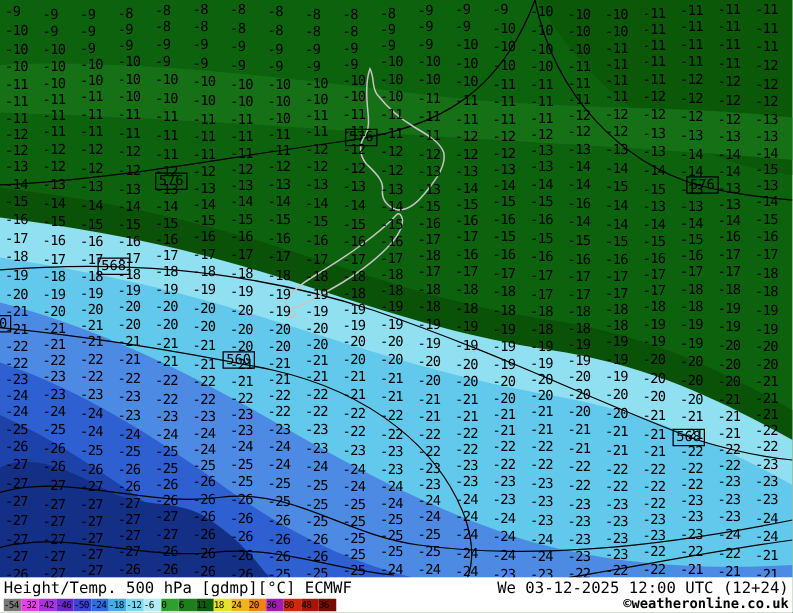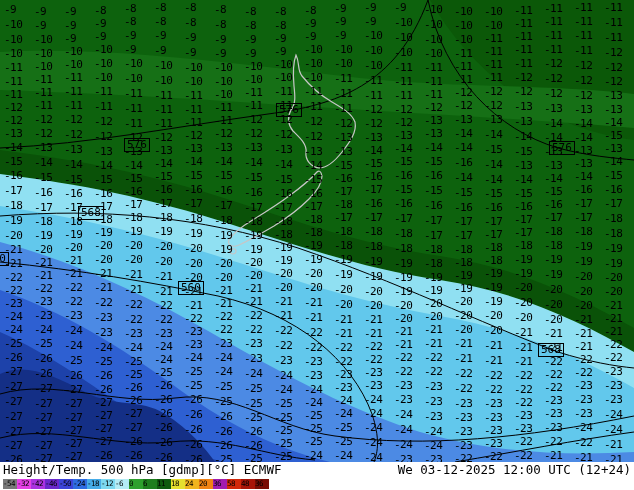--- a/index.html
+++ b/index.html
@@ -788,19 +788,20 @@
           <span class="cell" style="background: rgb(70, 172, 232);">-18</span>
           <span class="cell" style="background: rgb(124, 216, 240);">-12</span>
           <span class="cell" style="background: rgb(180, 236, 246);">-6</span>
           <span class="cell" style="background: rgb(46, 160, 46);">0</span>
           <span class="cell" style="background: rgb(30, 126, 30);">6</span>
           <span class="cell" style="background: rgb(14, 90, 14);">11</span>
           <span class="cell" style="background: rgb(230, 224, 46);">18</span>
           <span class="cell" style="background: rgb(240, 180, 30);">24</span>
           <span class="cell" style="background: rgb(240, 130, 20);">20</span>
           <span class="cell" style="background: #a21caf;">36</span>
-          <span class="cell" style="background: rgb(210, 40, 10);">58</span>
+          <span class="cell" style="background: rgb(210, 40, 10);">80</span>
           <span class="cell" style="background: rgb(168, 20, 8);">48</span>
           <span class="cell" style="background: rgb(120, 12, 4);">36</span>
         </div>
+      <span class="copyright">©weatheronline.co.uk</span>
     </div>
   </div>
 </div>
 
 </body></html>

